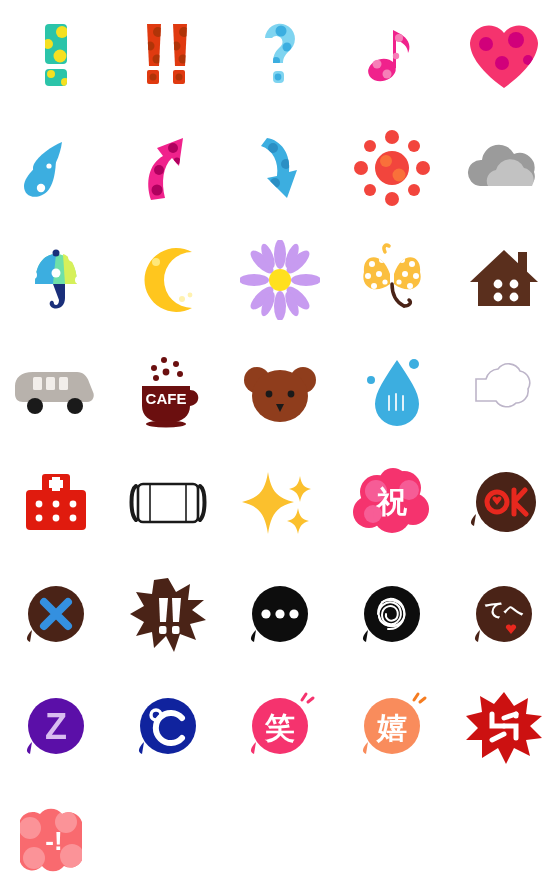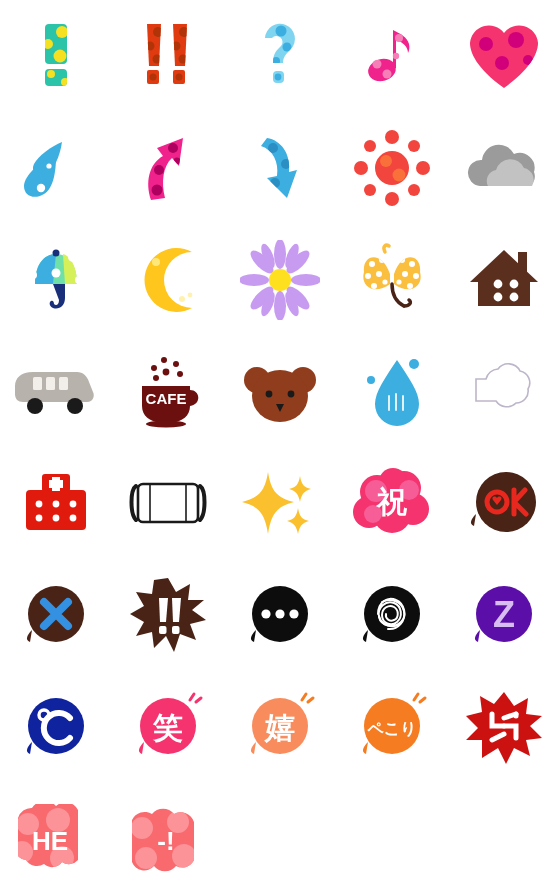--- a/index.html
+++ b/index.html
@@ -456,20 +456,28 @@
       <path d="M14 66 C8 64 12 58 16 54 Z" fill="#0d0d0d"></path>
       <circle cx="40" cy="38" r="28" fill="#0d0d0d"></circle>
       <g stroke="#ffffff" stroke-width="2" fill="none" stroke-linecap="round">
         <path d="M26 38 c0 -12 10 -18 18 -14 c9 4 11 16 5 22 c-7 7 -20 4 -22 -5 c-2 -10 7 -17 15 -14 c8 3 9 14 3 19 c-6 5 -15 1 -15 -7 c0 -7 7 -11 12 -8 c5 3 5 11 0 13 c-4 2 -9 -1 -8 -6"></path>
         <path d="M30 26 c9 -5 20 0 22 9 c2 10 -6 19 -16 18"></path>
         <path d="M48 48 c-8 5 -19 1 -21 -8"></path>
       </g>
     </svg>
   </div>
 
+  <div class="cell">
+    <svg width="80" height="80" viewBox="0 0 80 80">
+      <path d="M14 66 C8 64 12 58 16 54 Z" fill="#4a2317"></path>
+      <circle cx="40" cy="38" r="28" fill="#4a2317"></circle>
+      <text class="jp" x="40" y="40" font-size="19" font-weight="bold" fill="#ffffff" text-anchor="middle">てへ</text>
+      <path d="M47 50 c-2 -3 -6 -1 -5 2 l5 6 l5 -6 c1 -3 -3 -5 -5 -2 z" fill="#e8281e"></path>
+    </svg>
+  </div>
 
   <div class="cell">
     <svg width="80" height="80" viewBox="0 0 80 80">
       <path d="M14 66 C8 64 12 58 16 54 Z" fill="#5b0fa8"></path>
       <circle cx="40" cy="38" r="28" fill="#5b0fa8"></circle>
       <text x="40" y="51" font-family="Liberation Sans, sans-serif" font-size="36" font-weight="bold" fill="#d8bdf0" text-anchor="middle">Z</text>
     </svg>
   </div>
 
   <div class="cell">
@@ -498,63 +506,35 @@
       <path d="M14 66 C8 64 12 58 16 54 Z" fill="#f98c5c"></path>
       <circle cx="40" cy="38" r="28" fill="#f98c5c"></circle>
       <g stroke="#f57c20" stroke-width="3" stroke-linecap="round">
         <line x1="62" y1="12" x2="66" y2="6"></line>
           <line x1="68" y1="14" x2="73" y2="10"></line>
       </g>
       <text class="jp" x="40" y="50" font-size="30" font-weight="bold" fill="#ffffff" text-anchor="middle">嬉</text>
     </svg>
   </div>
 
-  <div class="cell">
-    <svg width="80" height="80" viewBox="0 0 80 80">
-      <path d="M14 66 C8 64 12 58 16 54 Z" fill="#f57c20"></path>
-      <circle cx="40" cy="38" r="28" fill="#f57c20"></circle>
-      <g stroke="#f57c20" stroke-width="3" stroke-linecap="round">
-        <line x1="62" y1="12" x2="66" y2="6"></line>
-          <line x1="68" y1="14" x2="73" y2="10"></line>
-      </g>
-      <text class="jp" x="40" y="46" font-size="16" font-weight="bold" fill="#ffffff" text-anchor="middle">ペこり</text>
-    </svg>
-  </div>
 
   <div class="cell">
     <svg width="80" height="80" viewBox="0 0 80 80">
       <path d="M40 4 L50 18 L64 10 L62 26 L78 28 L66 38 L78 50 L62 52 L66 68 L50 60 L42 76 L34 60 L18 70 L18 52 L2 52 L14 40 L2 28 L18 24 L16 8 L30 16 Z" fill="#cc1111"></path>
       <g stroke="#ffffff" stroke-width="5" stroke-linecap="round" fill="none">
         <path d="M28 26 v12 h12"></path>
         <path d="M52 28 v-2"></path>
         <path d="M40 30 l12 -4"></path>
         <path d="M52 50 v-12 h-12"></path>
         <path d="M40 46 l-12 6"></path>
       </g>
     </svg>
   </div>
 
 
-  <div class="cell">
-    <svg width="92" height="72" viewBox="0 0 92 72">
-      <defs>
-          <clipPath id="cb1">
-        <path d="M8 14 a14 14 0 0 1 14 -10 a15 15 0 0 1 24 -2 a14 14 0 0 1 22 4 v50 a12 12 0 0 1 -16 2 a12 12 0 0 1 -18 2 a13 13 0 0 1 -18 -4 a12 12 0 0 1 -8 -4 Z"></path>
-      </clipPath>
-        </defs>
-      <g clip-path="url(#cb1)">
-        <rect x="0" y="0" width="92" height="72" fill="#f96a6f"></rect>
-        <circle cx="18" cy="20" r="11" fill="#fb9398"></circle>
-        <circle cx="48" cy="16" r="12" fill="#fb9398"></circle>
-        <circle cx="12" cy="48" r="11" fill="#fb9398"></circle>
-        <circle cx="52" cy="54" r="12" fill="#fb9398"></circle>
-      </g>
-      <text x="40" y="46" font-family="Liberation Sans, sans-serif" font-size="26" font-weight="bold" fill="#ffffff" text-anchor="middle">HE</text>
-    </svg>
-  </div>
 
 
   <div class="cell">
     <svg width="92" height="72" viewBox="0 0 92 72">
       <defs>
           <clipPath id="cb3">
         <path d="M10 16 a14 14 0 0 1 20 -6 a14 14 0 0 1 22 0 a14 14 0 0 1 20 8 v38 a13 13 0 0 1 -18 6 a14 14 0 0 1 -22 0 a13 13 0 0 1 -22 -4 Z"></path>
       </clipPath>
         </defs>
       <g clip-path="url(#cb3)">

